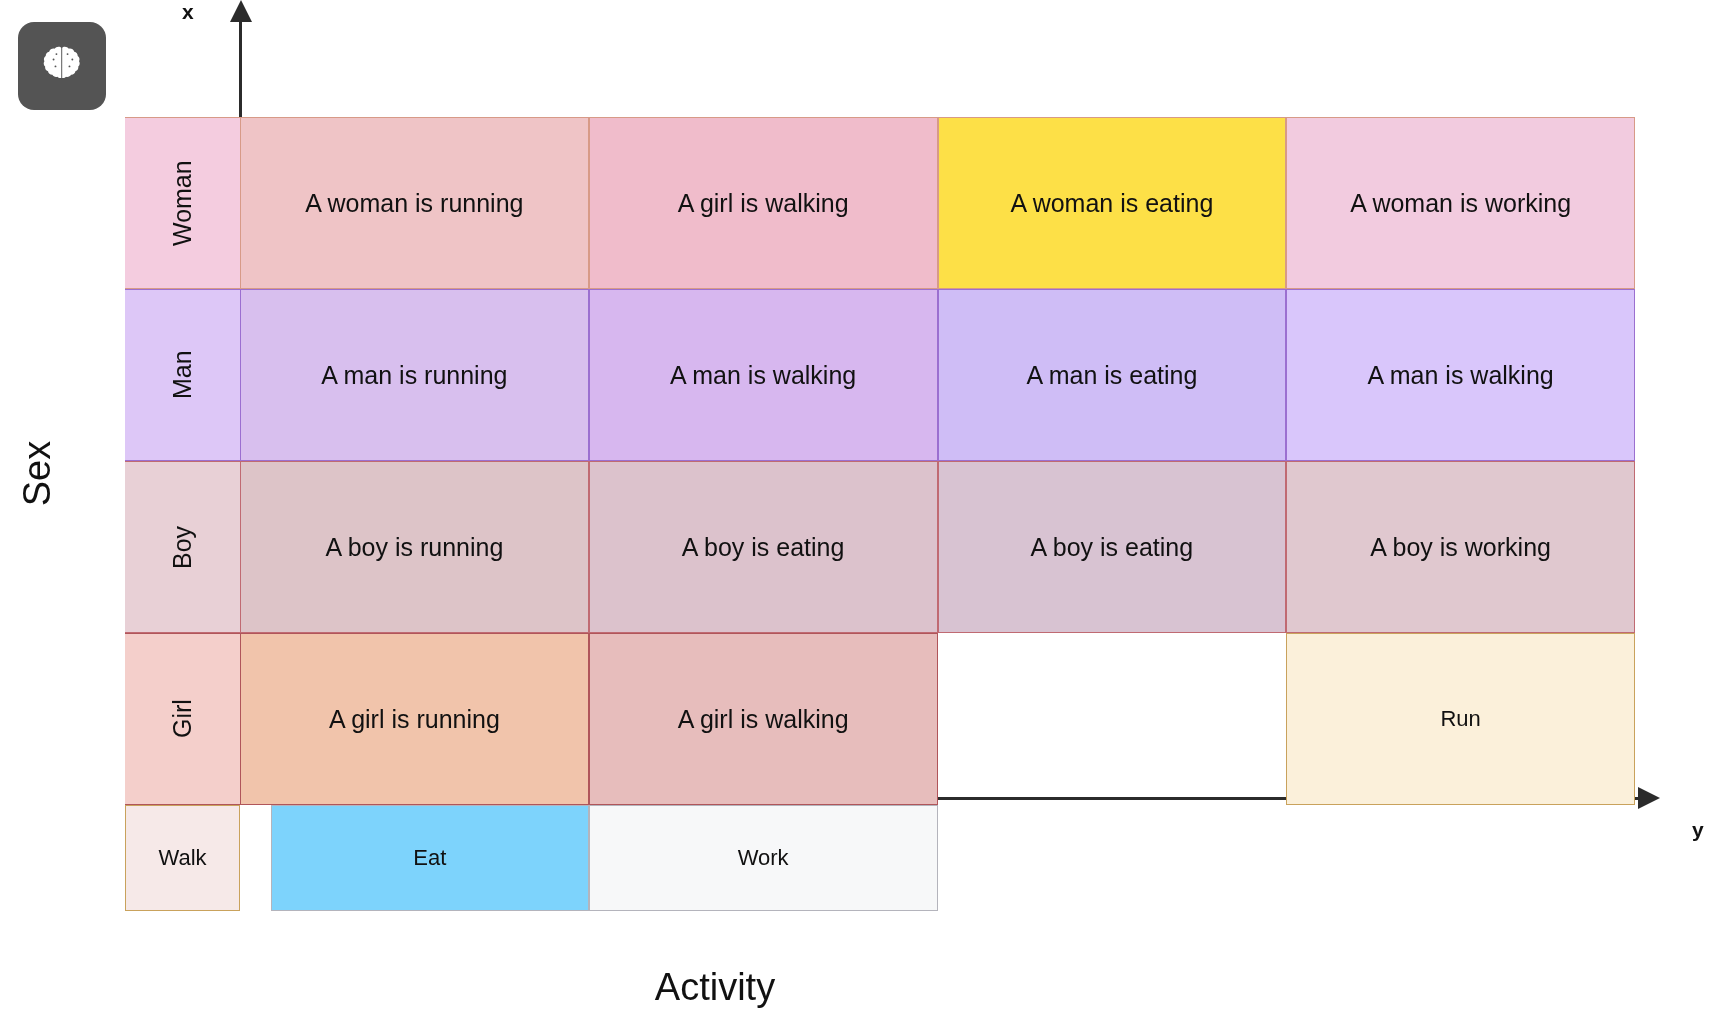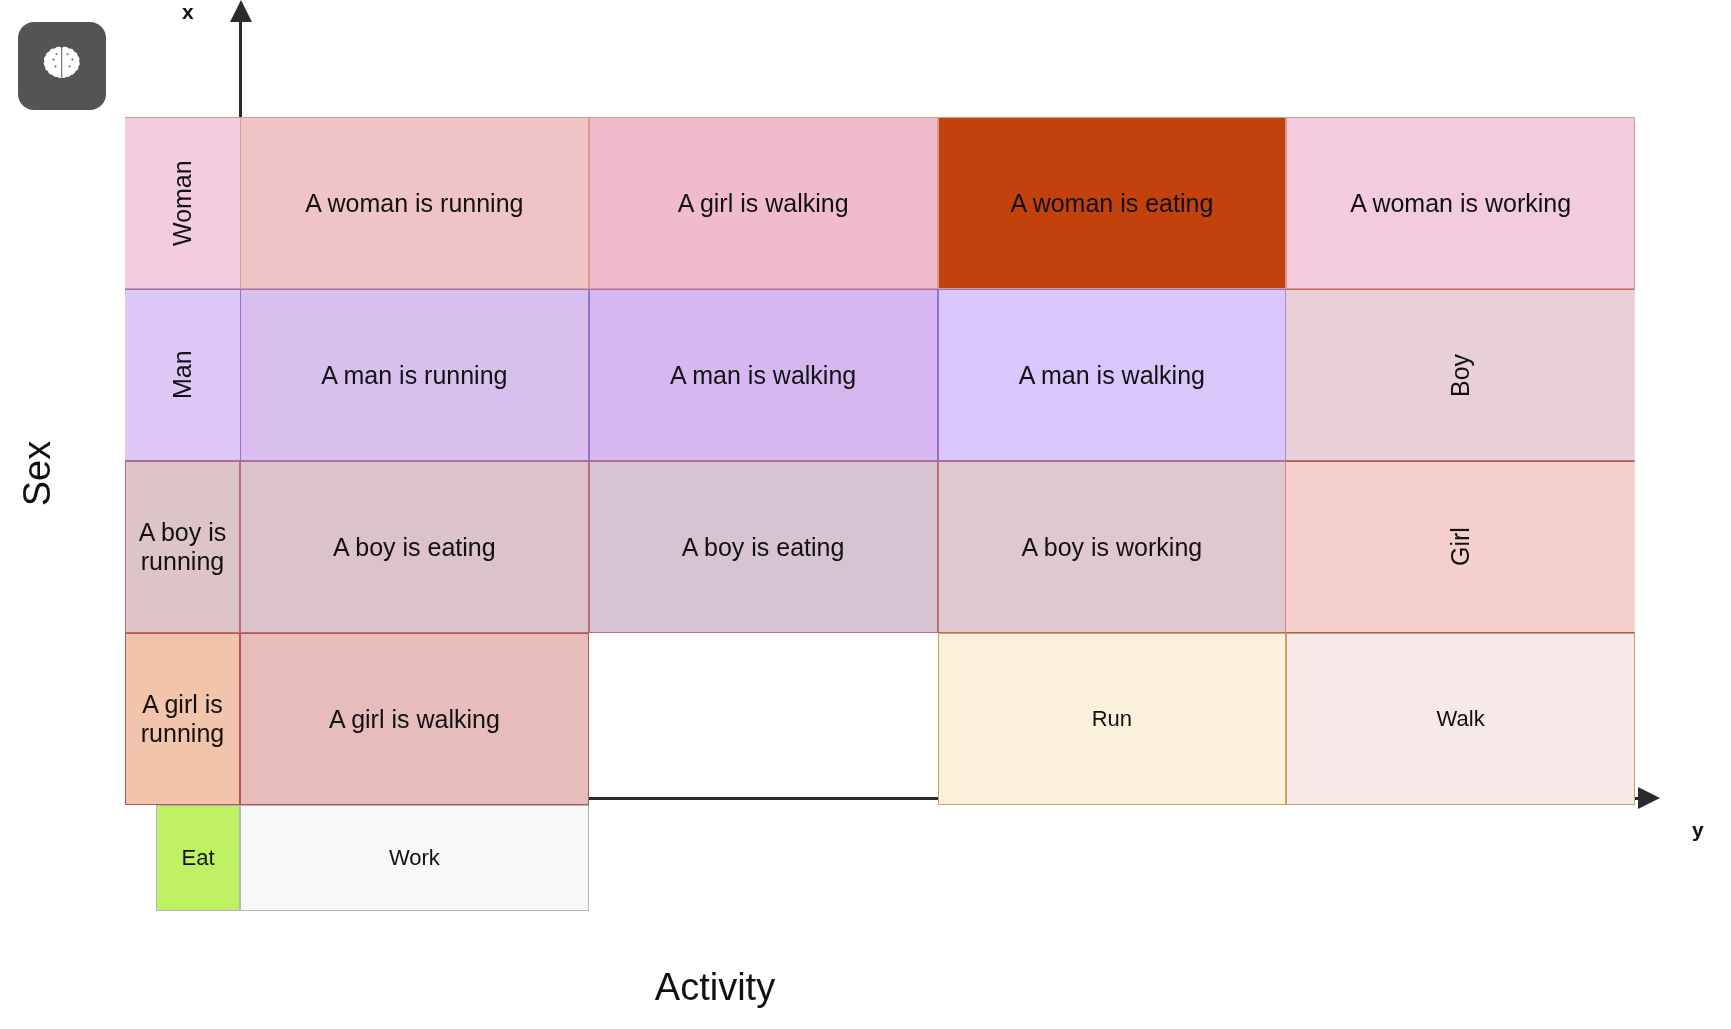--- a/index.html
+++ b/index.html
@@ -146,32 +146,33 @@
 <div id="x-axis-label">x</div>
 <div id="y-axis-label">y</div>
 
 <div id="sex-axis-title">Sex</div>
 <div id="activity-axis-title">Activity</div>
 
 <div id="matrix">
     <div class="cell row-head" style="background: rgb(244, 204, 223); border-top: 1px solid rgb(215, 154, 135); border-bottom: 1px solid rgb(215, 154, 135);">Woman</div>
     <div class="cell" style="background: rgb(239, 196, 198); border: 1px solid rgb(215, 154, 135);">A woman is running</div>
     <div class="cell" style="background: rgb(240, 188, 203); border: 1px solid rgb(215, 154, 135);">A girl is walking</div>
-    <div class="cell" style="background: #c2410c; border: 1px solid rgb(215, 154, 135);">A woman is eating</div>
+    <div class="cell" style="background: #fde047; border: 1px solid rgb(215, 154, 135);">A woman is eating</div>
     <div class="cell" style="background: rgb(242, 203, 223); border: 1px solid rgb(215, 154, 135);">A woman is working</div>
     <div class="cell row-head" style="background: rgb(221, 199, 247); border-top: 1px solid rgb(155, 111, 208); border-bottom: 1px solid rgb(155, 111, 208);">Man</div>
     <div class="cell" style="background: rgb(216, 191, 238); border: 1px solid rgb(155, 111, 208);">A man is running</div>
     <div class="cell" style="background: rgb(215, 183, 239); border: 1px solid rgb(155, 111, 208);">A man is walking</div>
+    <div class="cell" style="background: rgb(207, 189, 246); border: 1px solid rgb(155, 111, 208);">A man is eating</div>
     <div class="cell" style="background: rgb(217, 198, 251); border: 1px solid rgb(155, 111, 208);">A man is walking</div>
     <div class="cell row-head" style="background: rgb(232, 208, 214); border-top: 1px solid rgb(192, 106, 114); border-bottom: 1px solid rgb(192, 106, 114);">Boy</div>
     <div class="cell" style="background: rgb(221, 196, 200); border: 1px solid rgb(192, 106, 114);">A boy is running</div>
     <div class="cell" style="background: rgb(220, 194, 204); border: 1px solid rgb(192, 106, 114);">A boy is eating</div>
     <div class="cell" style="background: rgb(216, 195, 210); border: 1px solid rgb(192, 106, 114);">A boy is eating</div>
     <div class="cell" style="background: rgb(224, 200, 207); border: 1px solid rgb(192, 106, 114);">A boy is working</div>
     <div class="cell row-head" style="background: rgb(244, 207, 203); border-top: 1px solid rgb(176, 85, 90); border-bottom: 1px solid rgb(176, 85, 90);">Girl</div>
     <div class="cell" style="background: rgb(241, 196, 171); border: 1px solid rgb(176, 85, 90);">A girl is running</div>
     <div class="cell" style="background: rgb(231, 189, 188); border: 1px solid rgb(176, 85, 90);">A girl is walking</div>
     <div class="cell corner-blank"></div>
     <div class="cell col-foot" style="background: rgb(251, 240, 218); border: 1px solid rgb(201, 162, 92);">Run</div>
     <div class="cell col-foot" style="background: rgb(246, 233, 232); border: 1px solid rgb(201, 162, 92);">Walk</div>
-    <div class="cell col-foot" style="background: #bef264; border: 1px solid rgb(180, 180, 188); margin-left: 31px;">Eat</div>
+    <div class="cell col-foot" style="background: #7dd3fc; border: 1px solid rgb(180, 180, 188); margin-left: 31px;">Eat</div>
     <div class="cell col-foot" style="background: rgb(247, 248, 249); border: 1px solid rgb(180, 180, 188);">Work</div>
   </div>
 
 </body></html>

